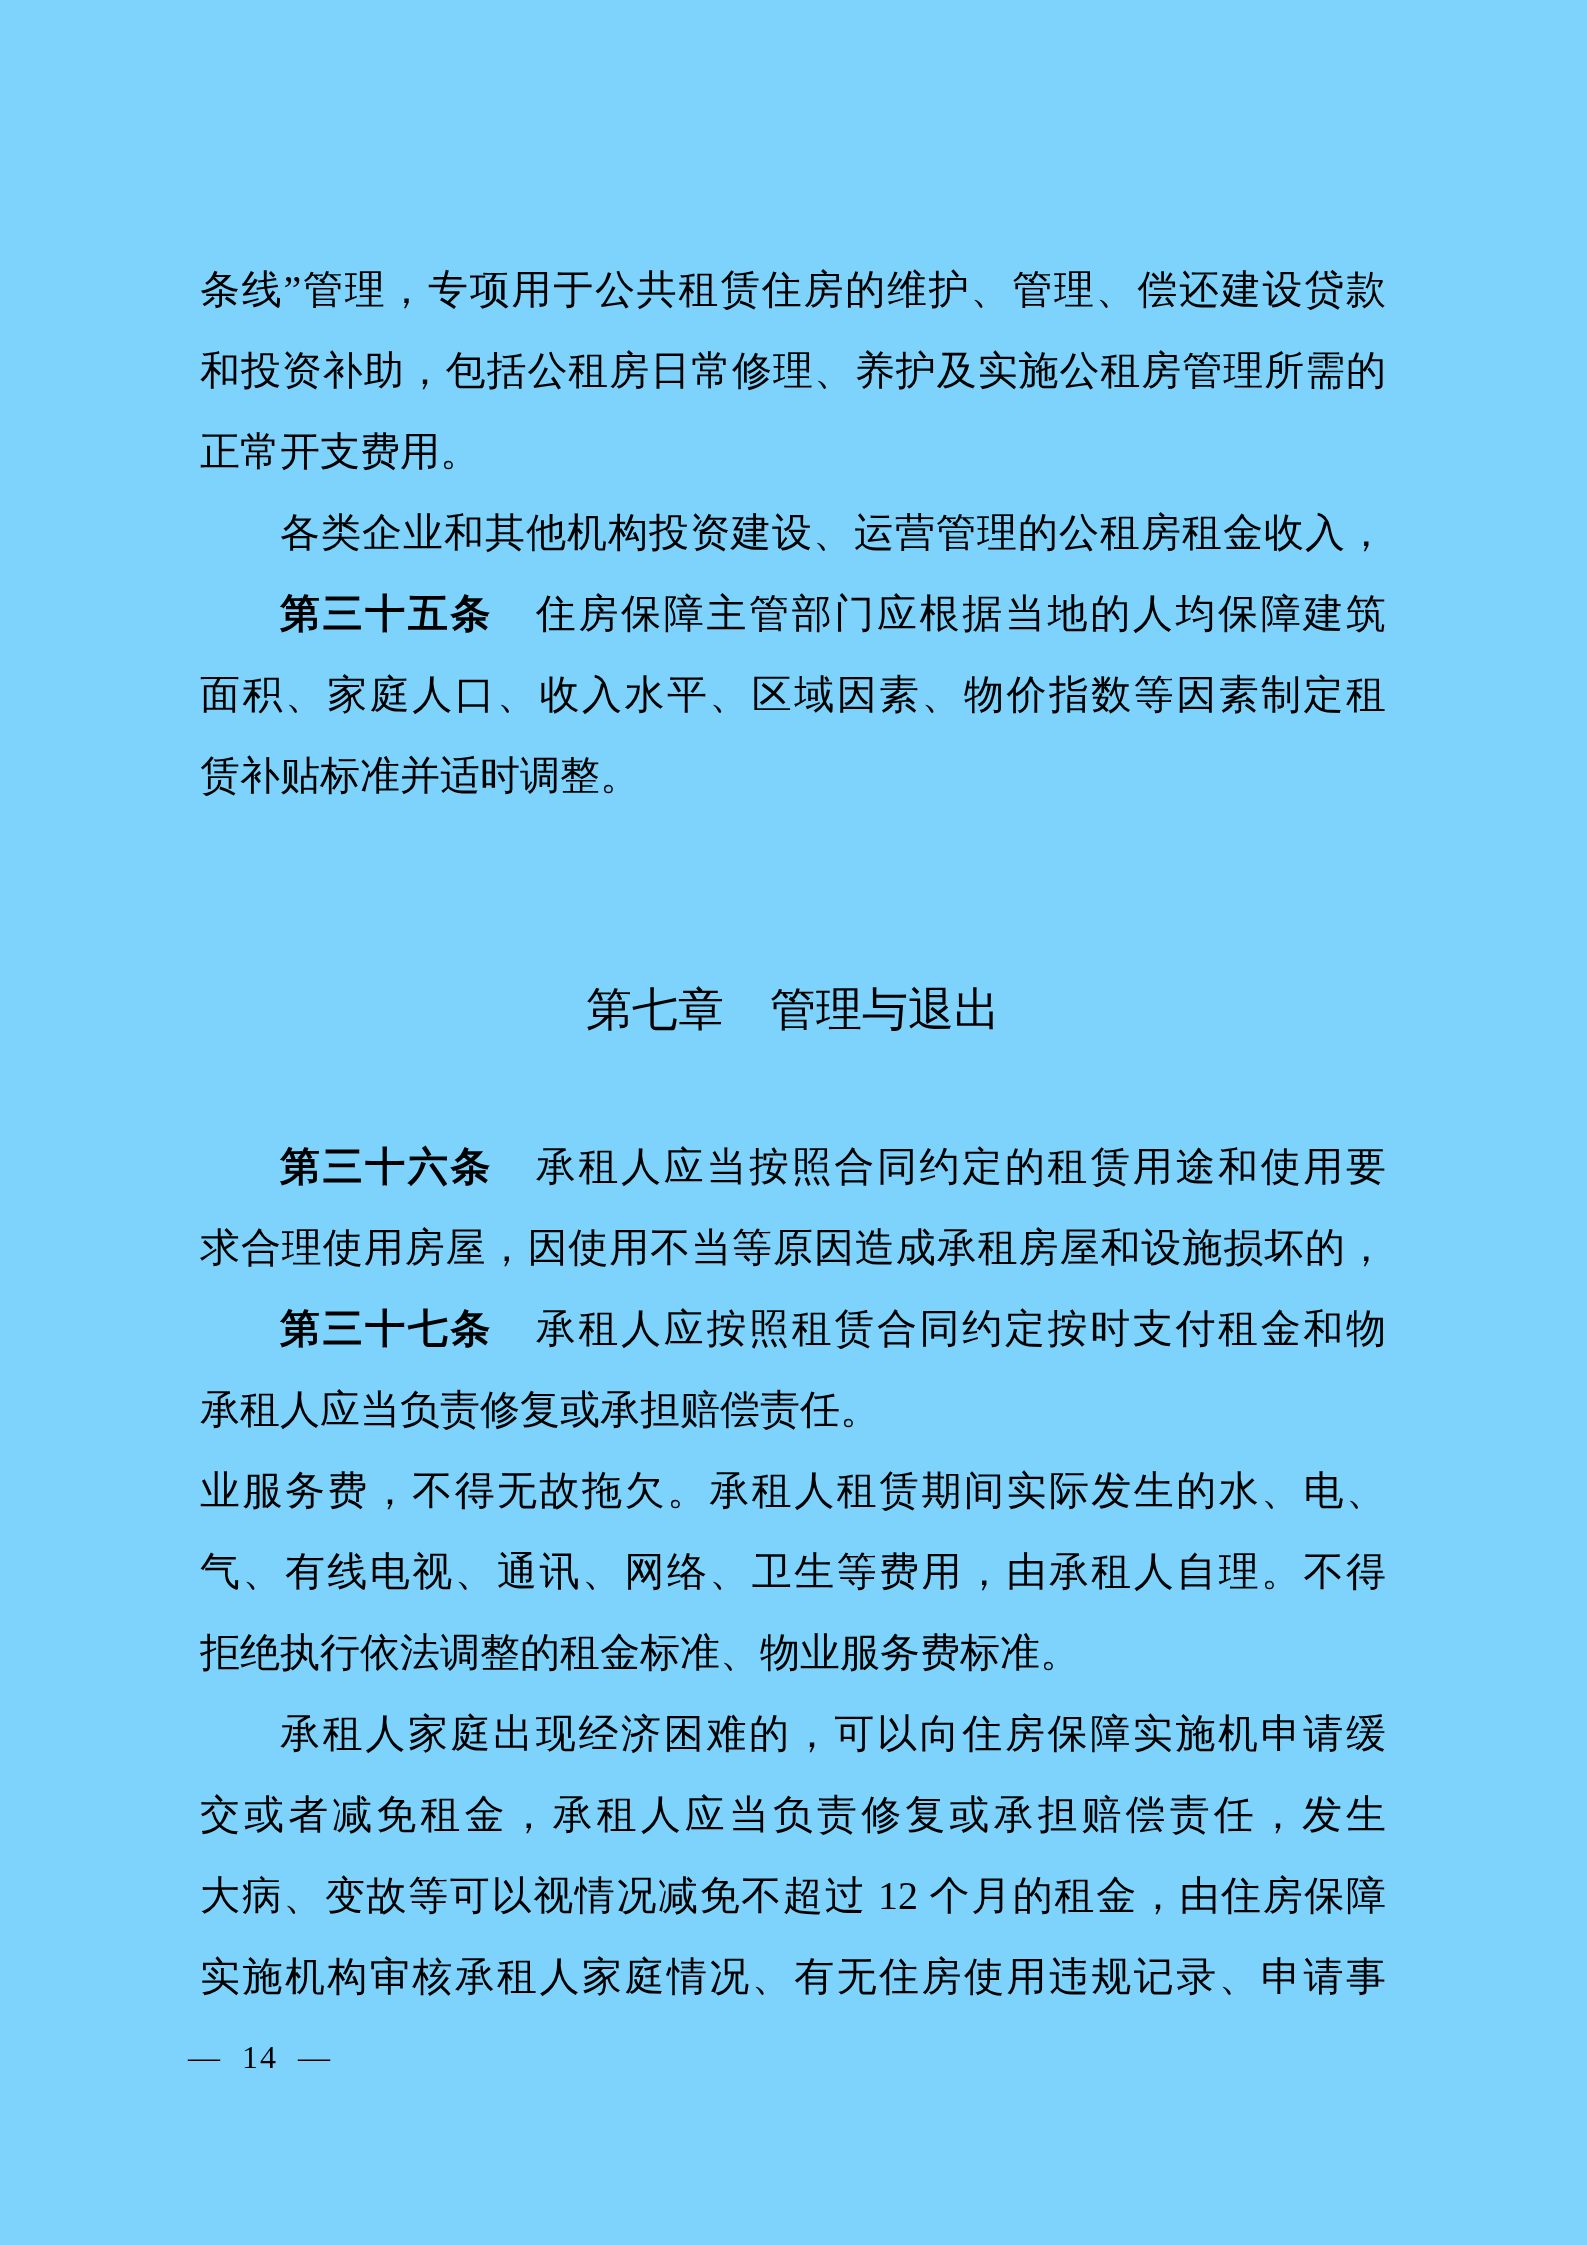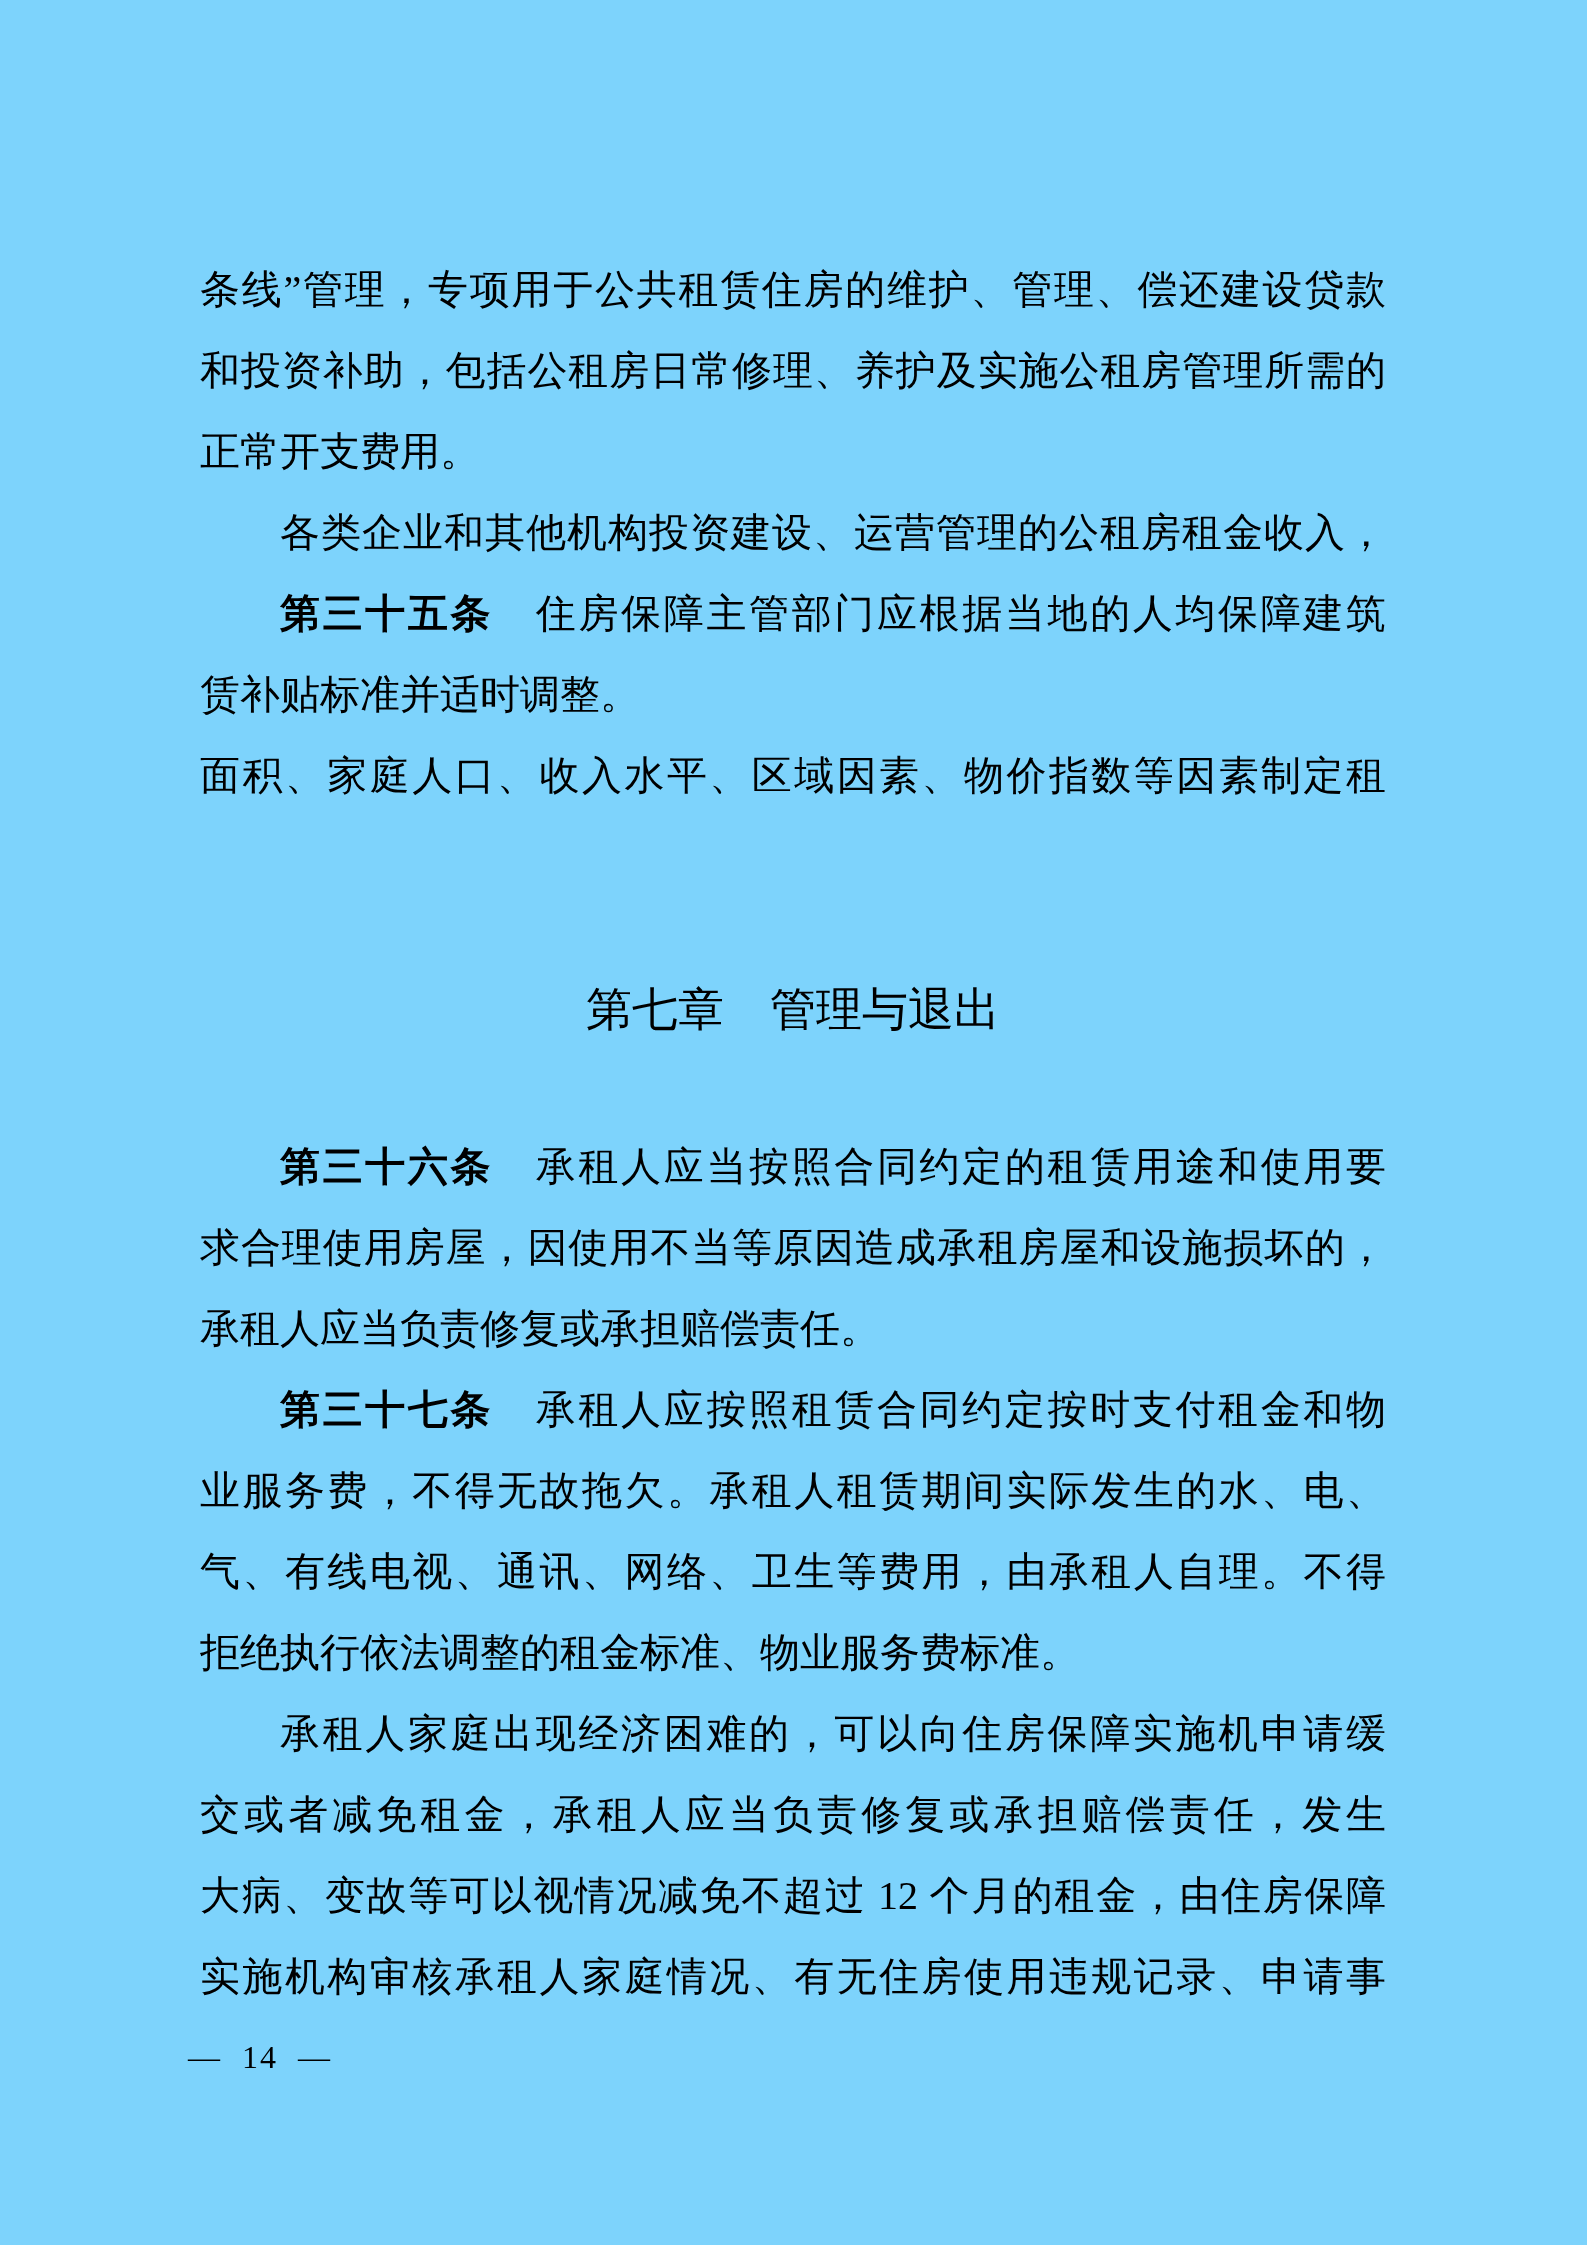--- a/index.html
+++ b/index.html
@@ -58,29 +58,29 @@
 </head>
 <body>
 
 <div class="page">
   <div class="text-block" id="block1">
       <div class="line fill"><span>条线”管理，专项用于公共租赁住房的维护、管理、偿还建设贷款</span></div>
       <div class="line fill"><span>和投资补助，包括公租房日常修理、养护及实施公租房管理所需的</span></div>
       <div class="line"><span>正常开支费用。</span></div>
       <div class="line indent fill"><span>各类企业和其他机构投资建设、运营管理的公租房租金收入，</span></div>
       <div class="line indent fill"><span class="head">第三十五条</span><span>　住房保障主管部门应根据当地的人均保障建筑</span></div>
+      <div class="line fill"><span>面积、家庭人口、收入水平、区域因素、物价指数等因素制定租</span></div>
       <div class="line"><span>赁补贴标准并适时调整。</span></div>
-      <div class="line fill"><span>面积、家庭人口、收入水平、区域因素、物价指数等因素制定租</span></div>
     </div>
   <div class="chapter-heading">第七章　管理与退出</div>
   <div class="text-block" id="block2">
       <div class="line indent fill"><span class="head">第三十六条</span><span>　承租人应当按照合同约定的租赁用途和使用要</span></div>
       <div class="line fill"><span>求合理使用房屋，因使用不当等原因造成承租房屋和设施损坏的，</span></div>
+      <div class="line indent fill"><span class="head">第三十七条</span><span>　承租人应按照租赁合同约定按时支付租金和物</span></div>
       <div class="line"><span>承租人应当负责修复或承担赔偿责任。</span></div>
-      <div class="line indent fill"><span class="head">第三十七条</span><span>　承租人应按照租赁合同约定按时支付租金和物</span></div>
       <div class="line fill"><span>业服务费，不得无故拖欠。承租人租赁期间实际发生的水、电、</span></div>
       <div class="line fill"><span>气、有线电视、通讯、网络、卫生等费用，由承租人自理。不得</span></div>
       <div class="line"><span>拒绝执行依法调整的租金标准、物业服务费标准。</span></div>
       <div class="line indent fill"><span>承租人家庭出现经济困难的，可以向住房保障实施机申请缓</span></div>
       <div class="line fill"><span>交或者减免租金，承租人应当负责修复或承担赔偿责任，发生</span></div>
       <div class="line fill"><span>大病、变故等可以视情况减免不超过 12 个月的租金，由住房保障</span></div>
       <div class="line fill"><span>实施机构审核承租人家庭情况、有无住房使用违规记录、申请事</span></div>
     </div>
   <div class="page-footer">— 14 —</div>
 </div>

